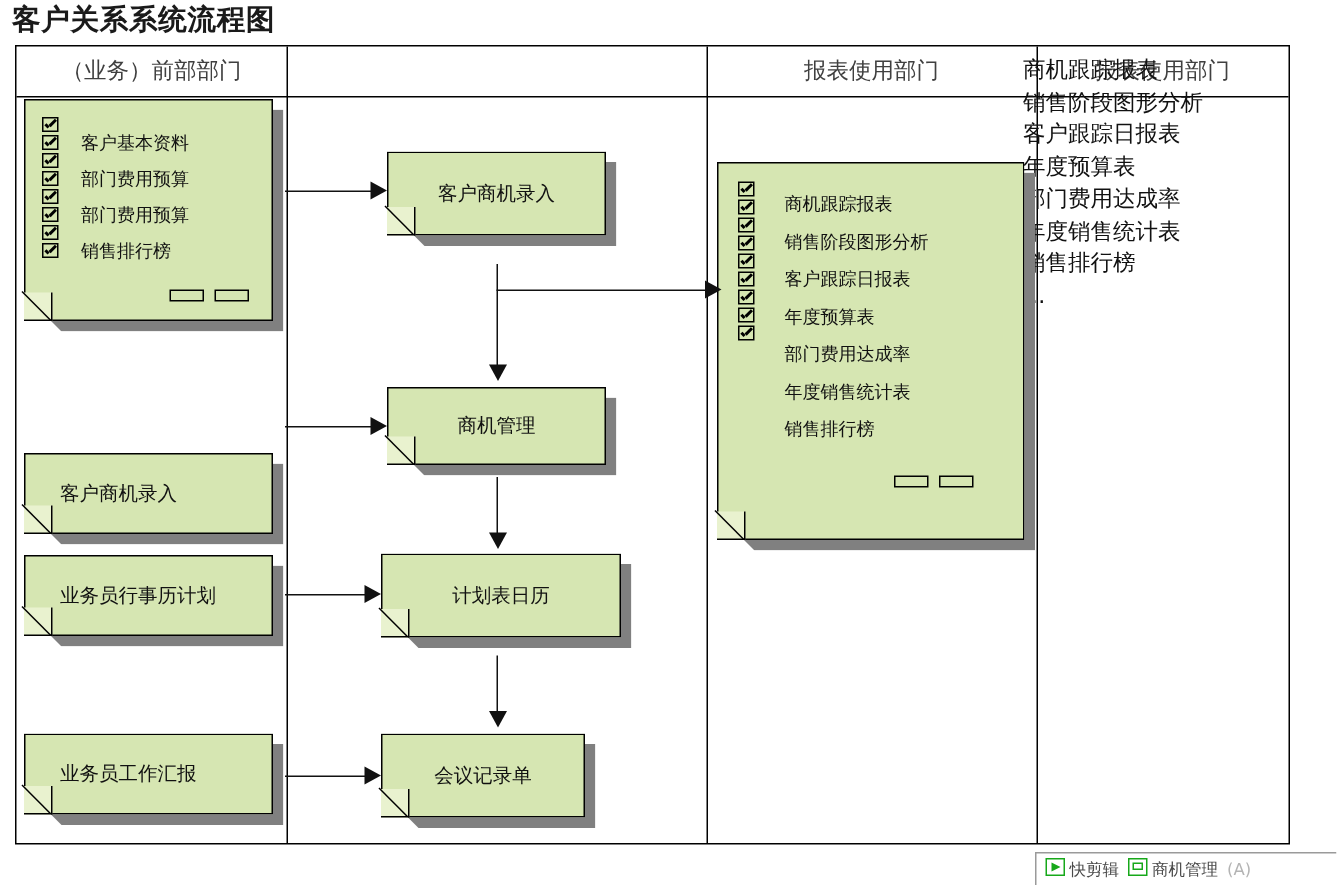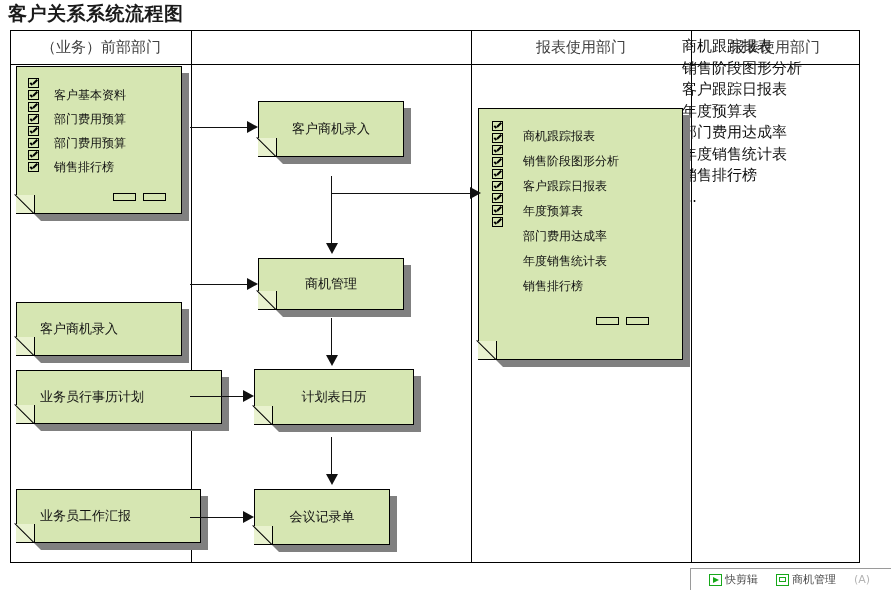--- a/index.html
+++ b/index.html
@@ -230,26 +230,25 @@
     border-left: 1px solid #9a9a9a;
     display: flex;
     align-items: center;
     gap: 6px;
     padding-left: 6px;
     box-sizing: border-box;
     background: #fff;
   }
   .tool-item {
     display: flex;
-    align-items: center;
+    align-items: flex-start;
     gap: 3px;
     font-size: 11px;
     color: #4a4a4a;
     white-space: nowrap;
-    margin-left: 12px;
   }
   .tool-ico {
     width: 13px;
     height: 12px;
     border: 1px solid #17a81a;
     box-sizing: border-box;
     position: relative;
     background: #fff;
     flex: none;
   }
@@ -336,28 +335,28 @@
   </div>
 </div>
 
 <div class="doc" style="left:16px; top:258px; width:166px; height:54px;margin-top:44px;">
   <div class="shadow"></div>
   <div class="body"></div>
   <div class="fold"></div>
   <div class="doc-label left-pad">客户商机录入</div>
 </div>
 
-<div class="doc" style="left:16px; top:370px; width:166px; height:54px;padding-left:40px;">
+<div class="doc" style="left:16px; top:370px; width:166px; height:54px;">
   <div class="shadow"></div>
   <div class="body"></div>
   <div class="fold"></div>
   <div class="doc-label left-pad">业务员行事历计划</div>
 </div>
 
-<div class="doc" style="left:16px; top:489px; width:166px; height:54px;padding-left:19px;">
+<div class="doc" style="left:16px; top:489px; width:166px; height:54px;">
   <div class="shadow"></div>
   <div class="body"></div>
   <div class="fold"></div>
   <div class="doc-label left-pad">业务员工作汇报</div>
 </div>
 
 <div class="doc" style="left:258px; top:101px; width:146px; height:56px;">
   <div class="shadow"></div>
   <div class="body"></div>
   <div class="fold"></div>

